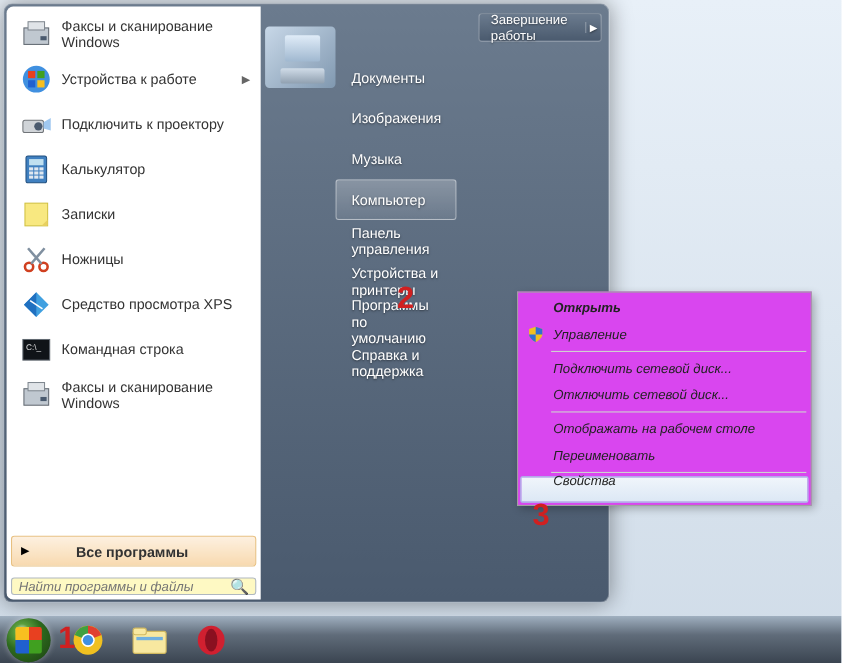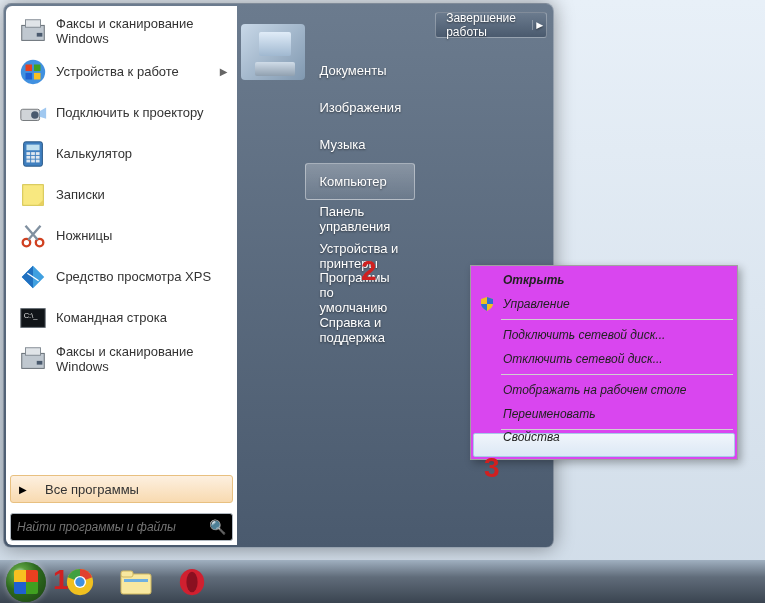--- a/index.html
+++ b/index.html
@@ -10,23 +10,23 @@
 .left-panel { width: 360px; background: #fff; border-radius: 6px 0 0 6px; margin: 2px; display: flex; flex-direction: column; padding: 4px; }
 
 .program-list { flex: 1; overflow: hidden; }
 .program-item { display: flex; align-items: center; height: 41px; padding: 0 6px; cursor: pointer; border-radius: 3px; }
 .program-item .icon { width: 32px; height: 32px; margin-right: 8px; display: flex; align-items: center; justify-content: flex-end; }
 .program-item .label { font-size: 13px; color: #333; flex: 1; }
 .program-item .arrow { font-size: 10px; color: #666; }
 
 .all-programs { height: 28px; display: flex; align-items: center; padding: 0 8px; background: linear-gradient(180deg, #fdf0e0 0%, #f8dab0 100%); border: 1px solid #e8c080; border-radius: 3px; margin-top: 4px; cursor: pointer; }
 .all-programs .arrow-icon { width: 12px; margin-right: 14px; font-size: 10px; }
-.all-programs .label { font-size: 13px; font-weight: normal; color: #333; }
-
-.search-box { height: 28px; margin-top: 10px; border: 1px solid #b0b8c0; border-radius: 3px; display: flex; align-items: center; padding: 0 6px; background: #000000; }
+.all-programs .label { font-size: 13px; font-weight: bold; color: #333; margin-left: 24px; }
+
+.search-box { height: 16px; margin-top: 10px; border: 1px solid #b0b8c0; border-radius: 3px; display: flex; align-items: center; padding: 0 6px; background: #fef9c3; }
 .search-box input { flex: 1; border: none; outline: none; font-size: 12px; font-style: italic; color: #888; background: transparent; }
 .search-box .search-icon { color: #4070b0; font-size: 14px; }
 
 .right-panel { flex: 1; display: flex; padding: 8px 6px 8px 2px; }
 .avatar-area { height: 80px; display: flex; justify-content: center; align-items: center; }
 .avatar-img { width: 64px; height: 56px; background: linear-gradient(135deg, #c8d8e8 0%, #8098b0 100%); border-radius: 4px; position: relative; }
 .avatar-img::before { content: ""; position: absolute; left: 18px; top: 8px; width: 32px; height: 24px; background: linear-gradient(180deg, #e0ecf8 0%, #a0b8d0 100%); border-radius: 2px; }
 .avatar-img::after { content: ""; position: absolute; left: 14px; bottom: 4px; width: 40px; height: 14px; background: linear-gradient(180deg, #d0dce8 0%, #90a0b0 100%); border-radius: 2px; }
 
 .right-links { flex: 1; padding-top: 40px; }

